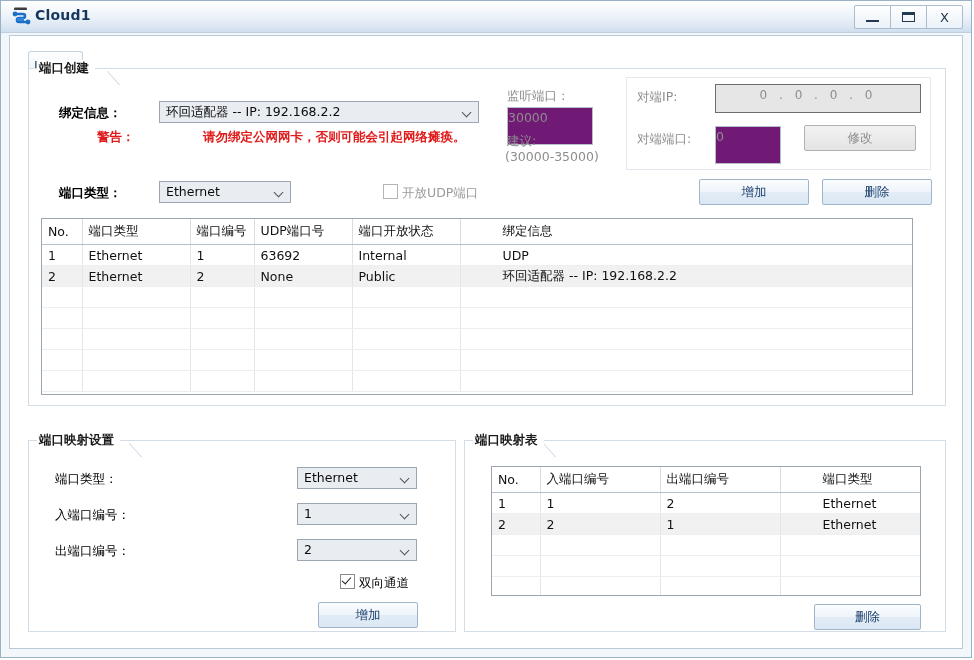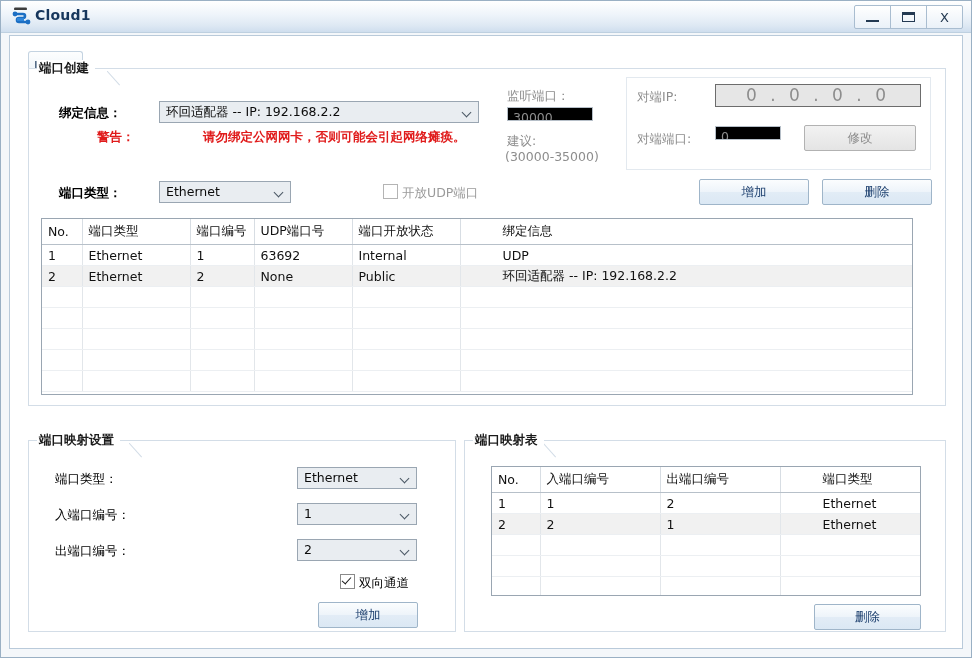--- a/index.html
+++ b/index.html
@@ -189,40 +189,39 @@
     position: absolute;
     left: 0; top: 0;
     width: 6px; height: 6px;
     border-right: 1.4px solid #4a5764;
     border-bottom: 1.4px solid #4a5764;
     transform: rotate(45deg);
   }
 
   .txt {
     position: absolute;
-    height: 14px;
-    background: #000000;
+    height: 38px;
+    background: #701a75;
     border: 1px solid #b6bfc8;
     box-sizing: border-box;
     font-size: 12.5px;
     color: #111;
     line-height: 20px;
-    padding-left: 5px;
     white-space: nowrap;
     overflow: hidden;
   }
   .txt.dimtext { color: #8d8d8d; }
 
   .ipbox {
     position: absolute;
-    height: 23px;
+    height: 29px;
     background: #e6e6e6;
     border: 1px solid #6c6c6c;
     box-sizing: border-box;
-    font-size: 17px;
+    font-size: 12px;
     color: #8d8d8d;
     line-height: 21px;
     text-align: center;
     letter-spacing: 4px;
     white-space: nowrap;
   }
 
   .btn {
     position: absolute;
     height: 26px;

